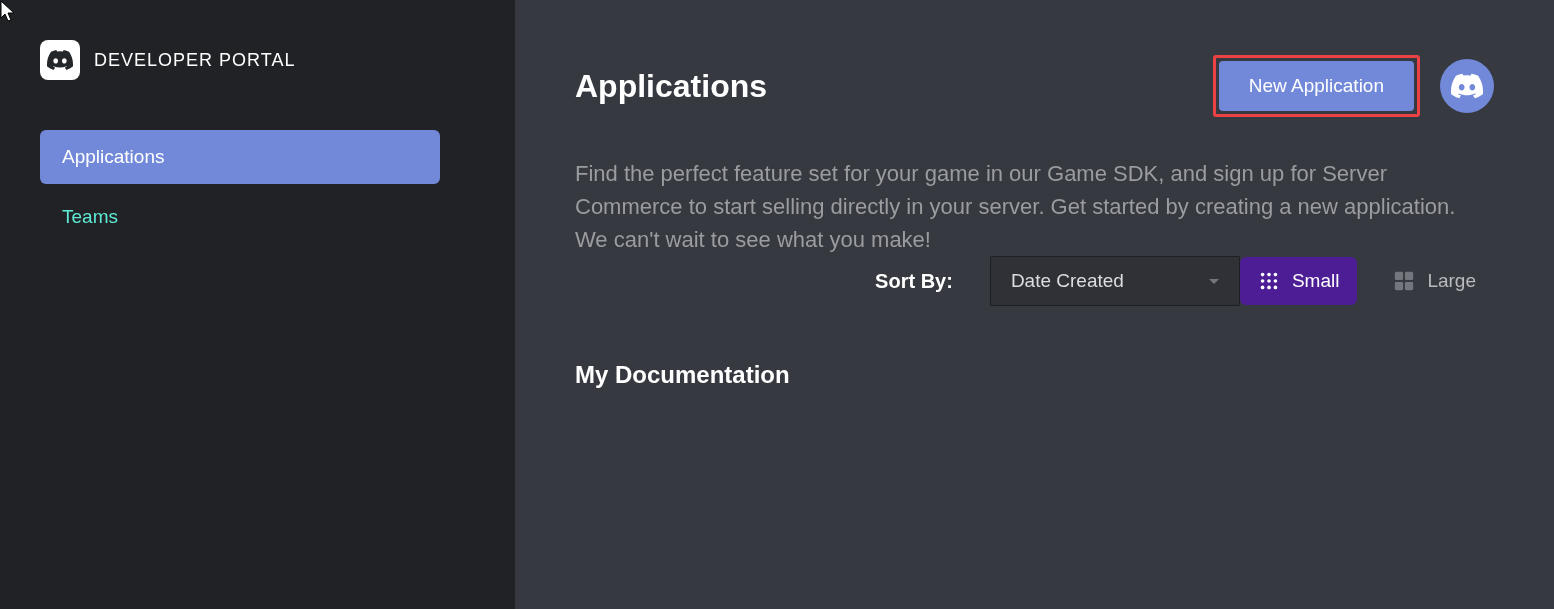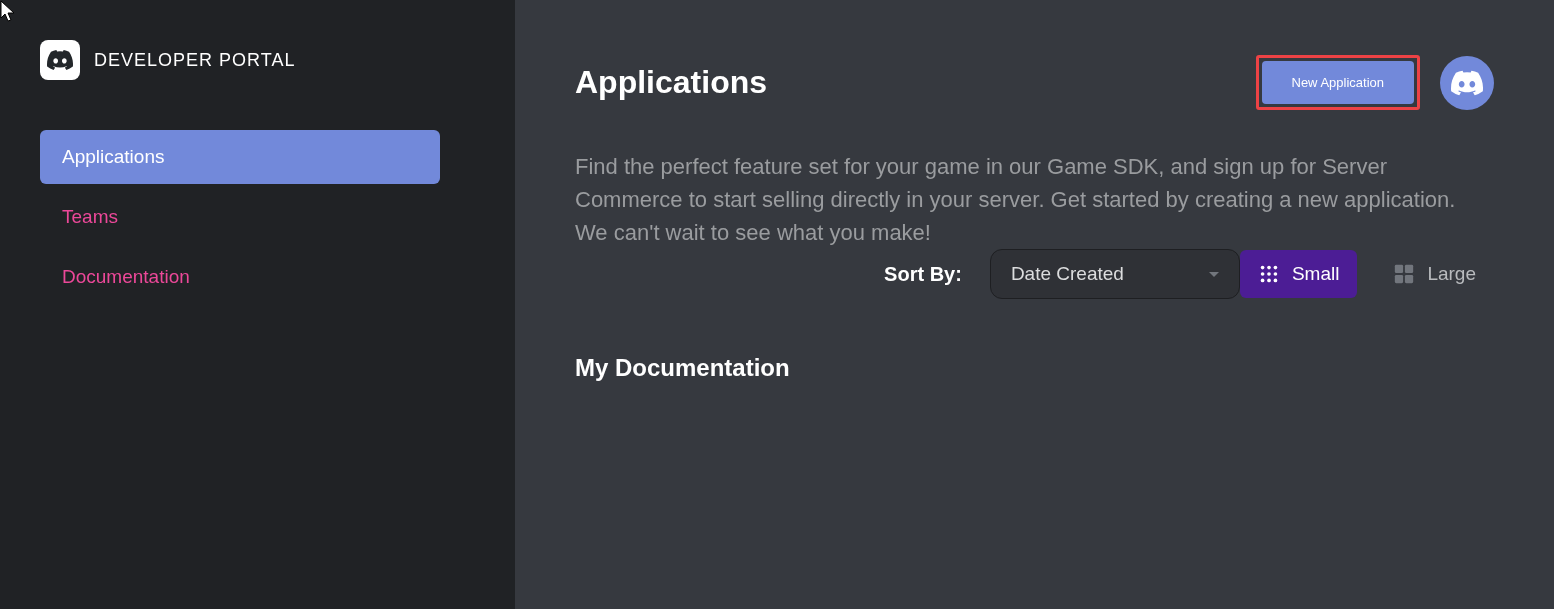--- a/index.html
+++ b/index.html
@@ -41,21 +41,21 @@
       font-size: 18px;
       font-weight: 500;
       letter-spacing: 1px;
     }
     .nav-item {
       display: block;
       width: 400px;
       padding: 16px 22px;
       border-radius: 6px;
       font-size: 19px;
-      color: #ec4899;
+      color: #5eead4;
       cursor: pointer;
       margin-bottom: 6px;
     }
     .nav-item.active {
       background: #7289da;
       color: #ffffff;
     }
     .main {
       flex: 1;
       background: #36393f;
@@ -82,21 +82,21 @@
       border: 3px solid #ed4245;
       border-radius: 3px;
       padding: 3px;
     }
     .new-app-btn {
       background: #7289da;
       color: #ffffff;
       border: none;
       border-radius: 4px;
       padding: 14px 30px;
-      font-size: 13px;
+      font-size: 19px;
       cursor: pointer;
     }
     .avatar {
       width: 54px;
       height: 54px;
       background: #7289da;
       border-radius: 50%;
       display: flex;
       align-items: center;
       justify-content: center;
@@ -119,29 +119,30 @@
       gap: 28px;
     }
     .sort-label {
       color: #ffffff;
       font-size: 20px;
       font-weight: 600;
     }
     .sort-select {
       background: #2f3136;
       border: 1px solid #1e1f22;
-      border-radius: 12px;
+      border-radius: 1px;
       padding: 13px 20px;
       color: #dcddde;
       font-size: 19px;
       width: 250px;
       display: flex;
       align-items: center;
       justify-content: space-between;
       cursor: pointer;
+      margin-left: 9px;
     }
     .chevron {
       width: 0;
       height: 0;
       border-left: 5px solid transparent;
       border-right: 5px solid transparent;
       border-top: 5px solid #72767d;
     }
     .view-toggles {
       display: flex;
@@ -191,23 +192,20 @@
       </svg>
     </div>
     <div class="portal-title">DEVELOPER PORTAL</div>
   </div>
 
   <div class="nav-item active">
     <span>Applications</span>
   </div>
   <div class="nav-item">
     <span>Teams</span>
-  </div>
-  <div class="nav-item">
-    <span>Documentation</span>
   </div>
 </div>
 
 <div class="main">
   <div class="header-row">
     <h1 class="page-title">Applications</h1>
     <div class="header-actions">
       <div class="new-app-wrap">
         <button class="new-app-btn">New Application</button>
       </div>

